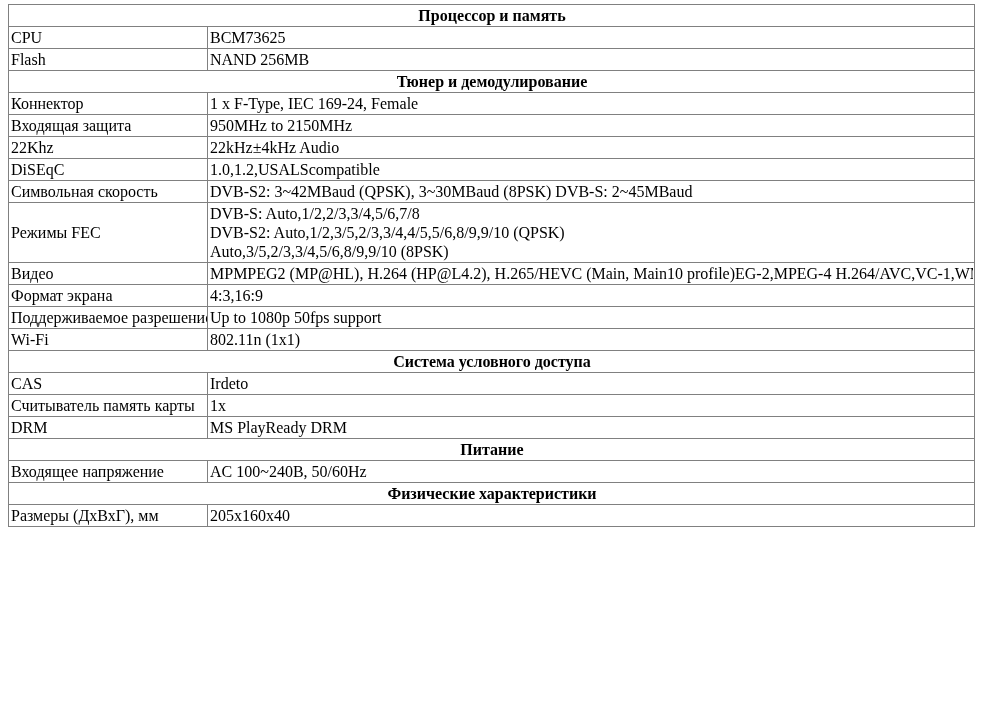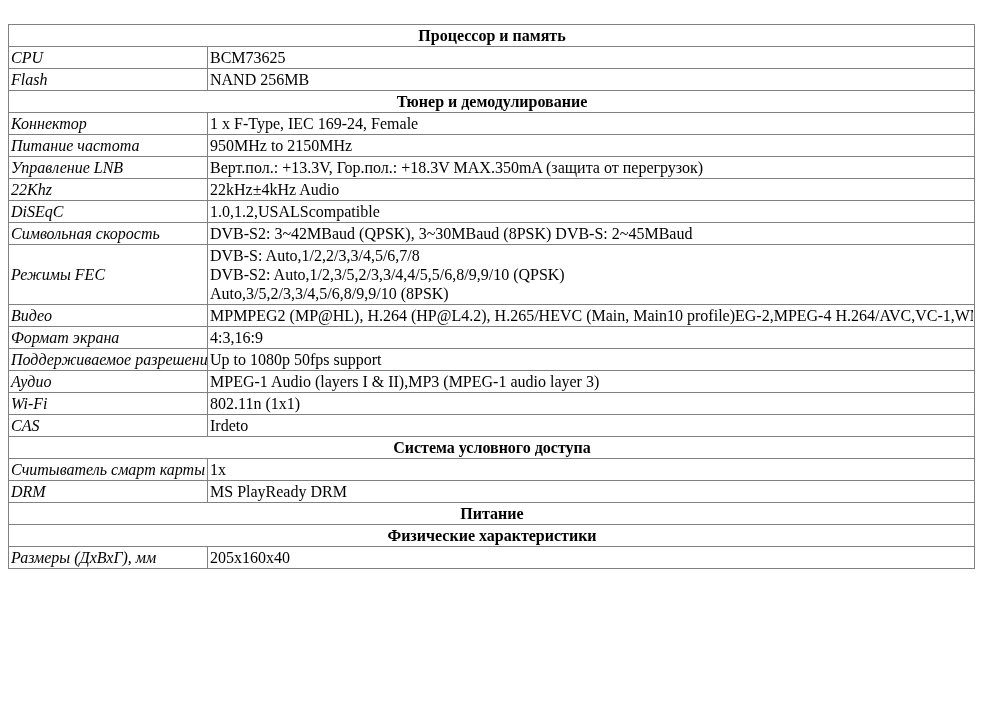--- a/index.html
+++ b/index.html
@@ -6,21 +6,21 @@
     margin: 0;
     padding: 0;
     background: #ffffff;
     font-family: "Liberation Serif", "DejaVu Serif", serif;
     color: #000000;
   }
   .page {
     width: 981px;
     height: 717px;
     box-sizing: border-box;
-    padding: 24px 6px 3px 8px;
+    padding: 4px 6px 3px 8px;
     background: #ffffff;
   }
   table.spec-table {
     border-collapse: collapse;
     width: 967px;
     table-layout: fixed;
   }
   col.col-label { width: 199px; }
   table.spec-table td {
     border: 1px solid #808080;
@@ -31,21 +31,20 @@
     vertical-align: middle;
     overflow: hidden;
   }
   td.section-title {
     font-weight: bold;
     text-align: center;
     white-space: nowrap;
   }
   td.label-cell {
     white-space: nowrap;
-    font-style: italic;
   }
   td.value-cell div {
     white-space: nowrap;
     overflow: hidden;
   }
 </style>
 </head>
 <body>
 
 <div class="page">
@@ -73,29 +72,23 @@
         <tr>
           <td colspan="2" class="section-title">Тюнер и демодулирование</td>
         </tr>
         <tr>
           <td class="label-cell">Коннектор</td>
           <td class="value-cell">
             <div>1 x F-Type, IEC 169-24, Female</div>
           </td>
         </tr>
         <tr>
-          <td class="label-cell">Питание частота</td>
+          <td class="label-cell">Входящая защита</td>
           <td class="value-cell">
             <div>950MHz to 2150MHz</div>
-          </td>
-        </tr>
-        <tr>
-          <td class="label-cell">Управление LNB</td>
-          <td class="value-cell">
-            <div>Верт.пол.: +13.3V, Гор.пол.: +18.3V MAX.350mA (защита от перегрузок)</div>
           </td>
         </tr>
         <tr>
           <td class="label-cell">22Khz</td>
           <td class="value-cell">
             <div>22kHz±4kHz Audio</div>
           </td>
         </tr>
         <tr>
           <td class="label-cell">DiSEqC</td>
@@ -129,54 +122,54 @@
             <div>4:3,16:9</div>
           </td>
         </tr>
         <tr>
           <td class="label-cell">Поддерживаемое разрешение</td>
           <td class="value-cell">
             <div>Up to 1080p 50fps support</div>
           </td>
         </tr>
         <tr>
-          <td class="label-cell">Аудио</td>
-          <td class="value-cell">
-            <div>MPEG-1 Audio (layers I &amp; II),MP3 (MPEG-1 audio layer 3)</div>
-          </td>
-        </tr>
-        <tr>
           <td class="label-cell">Wi-Fi</td>
           <td class="value-cell">
             <div>802.11n (1x1)</div>
           </td>
+        </tr>
+        <tr>
+          <td colspan="2" class="section-title">Система условного доступа</td>
         </tr>
         <tr>
           <td class="label-cell">CAS</td>
           <td class="value-cell">
             <div>Irdeto</div>
           </td>
         </tr>
         <tr>
-          <td colspan="2" class="section-title">Система условного доступа</td>
-        </tr>
-        <tr>
-          <td class="label-cell">Считыватель смарт карты</td>
+          <td class="label-cell">Считыватель память карты</td>
           <td class="value-cell">
             <div>1x</div>
           </td>
         </tr>
         <tr>
           <td class="label-cell">DRM</td>
           <td class="value-cell">
             <div>MS PlayReady DRM</div>
           </td>
         </tr>
         <tr>
           <td colspan="2" class="section-title">Питание</td>
+        </tr>
+        <tr>
+          <td class="label-cell">Входящее напряжение</td>
+          <td class="value-cell">
+            <div>AC 100~240В, 50/60Hz</div>
+          </td>
         </tr>
         <tr>
           <td colspan="2" class="section-title">Физические характеристики</td>
         </tr>
         <tr>
           <td class="label-cell">Размеры (ДхВхГ), мм</td>
           <td class="value-cell">
             <div>205x160x40</div>
           </td>
         </tr>

